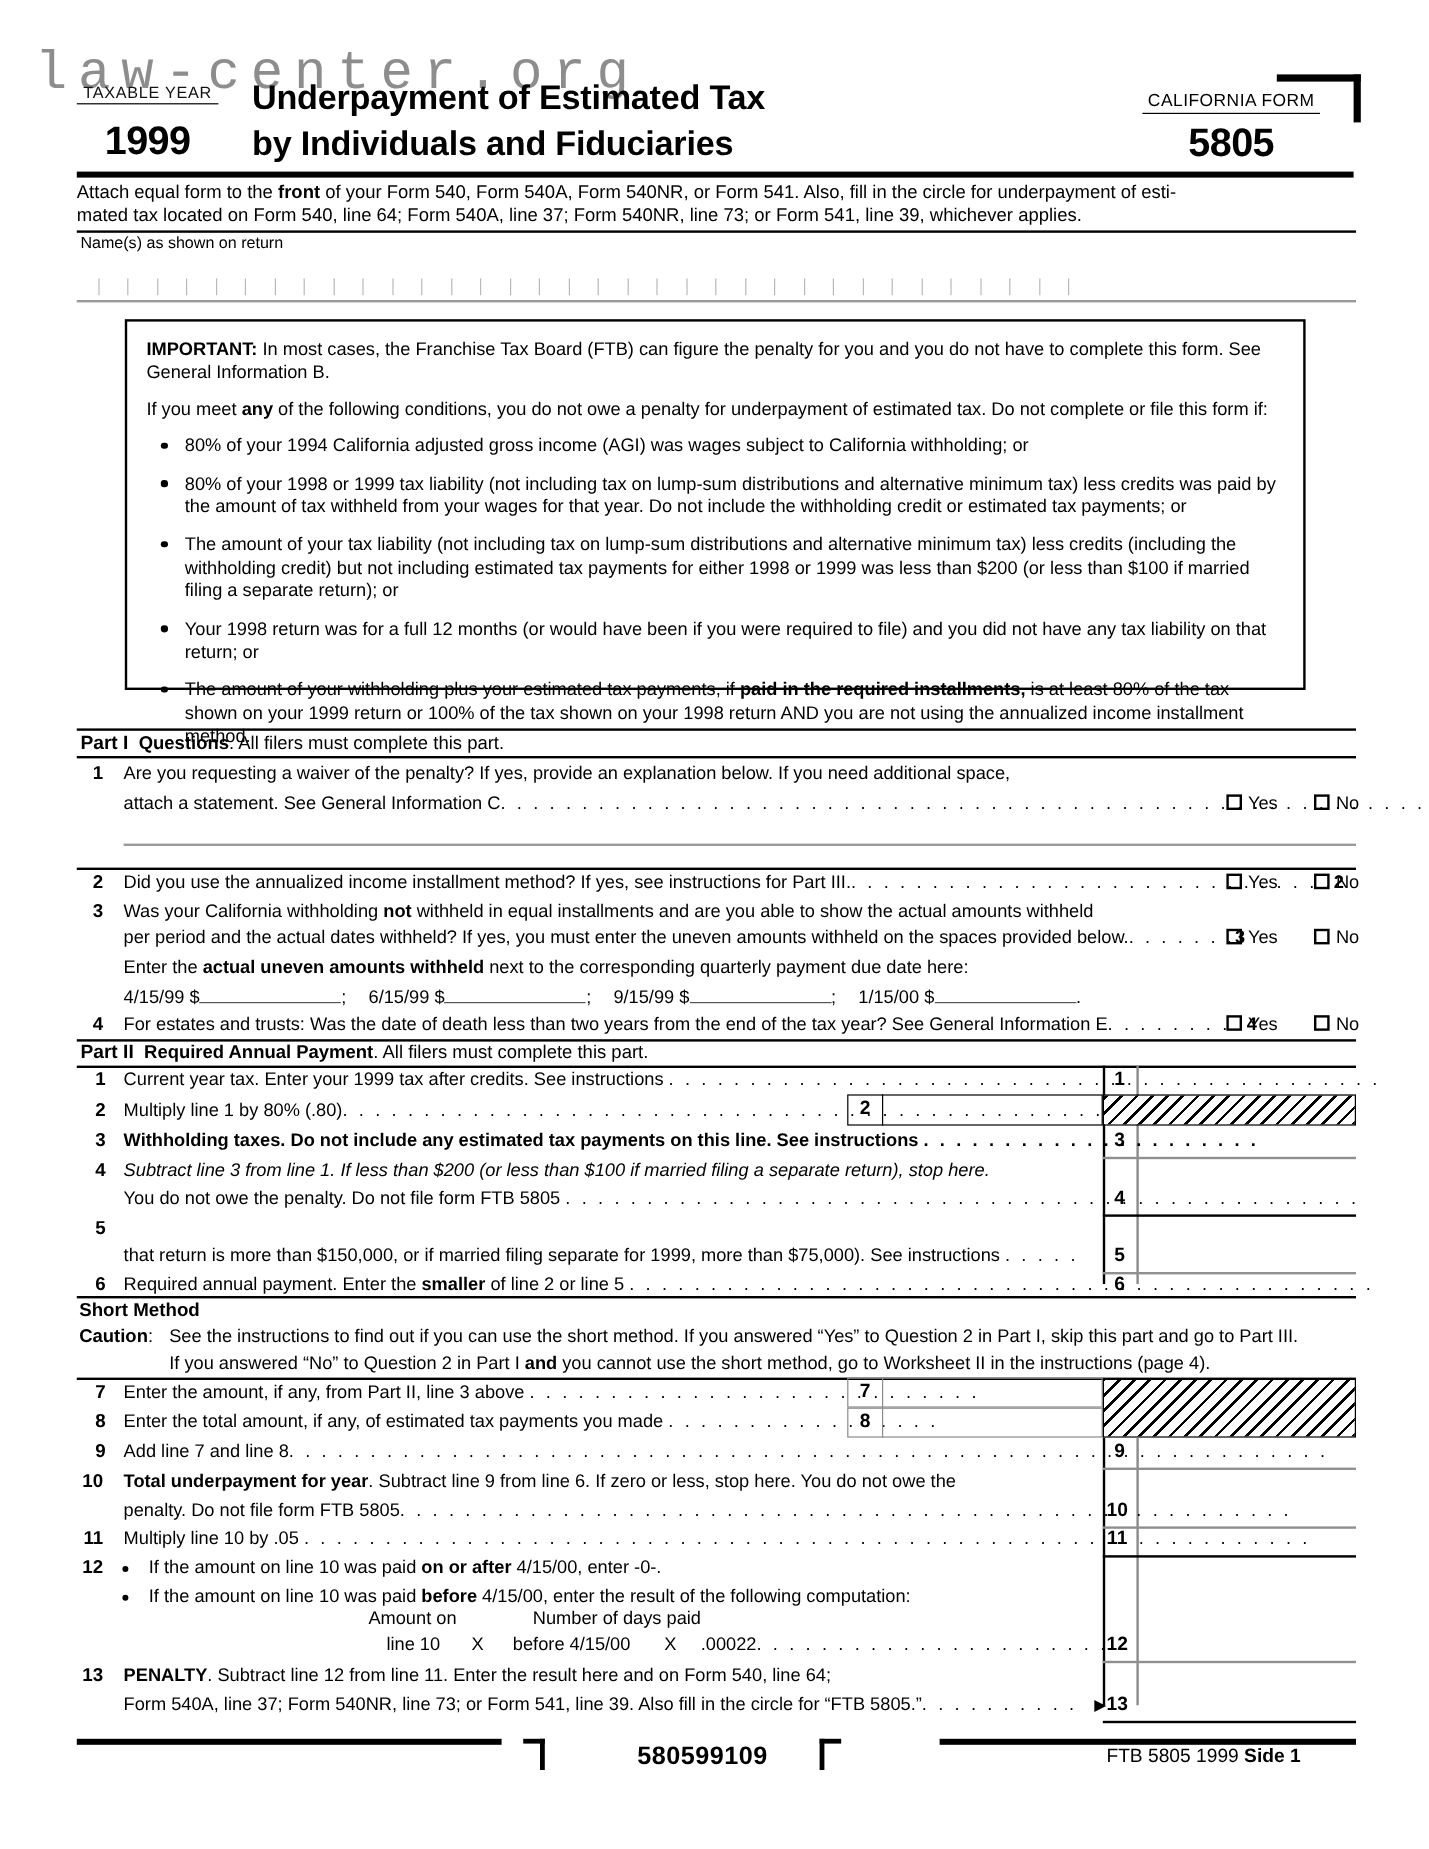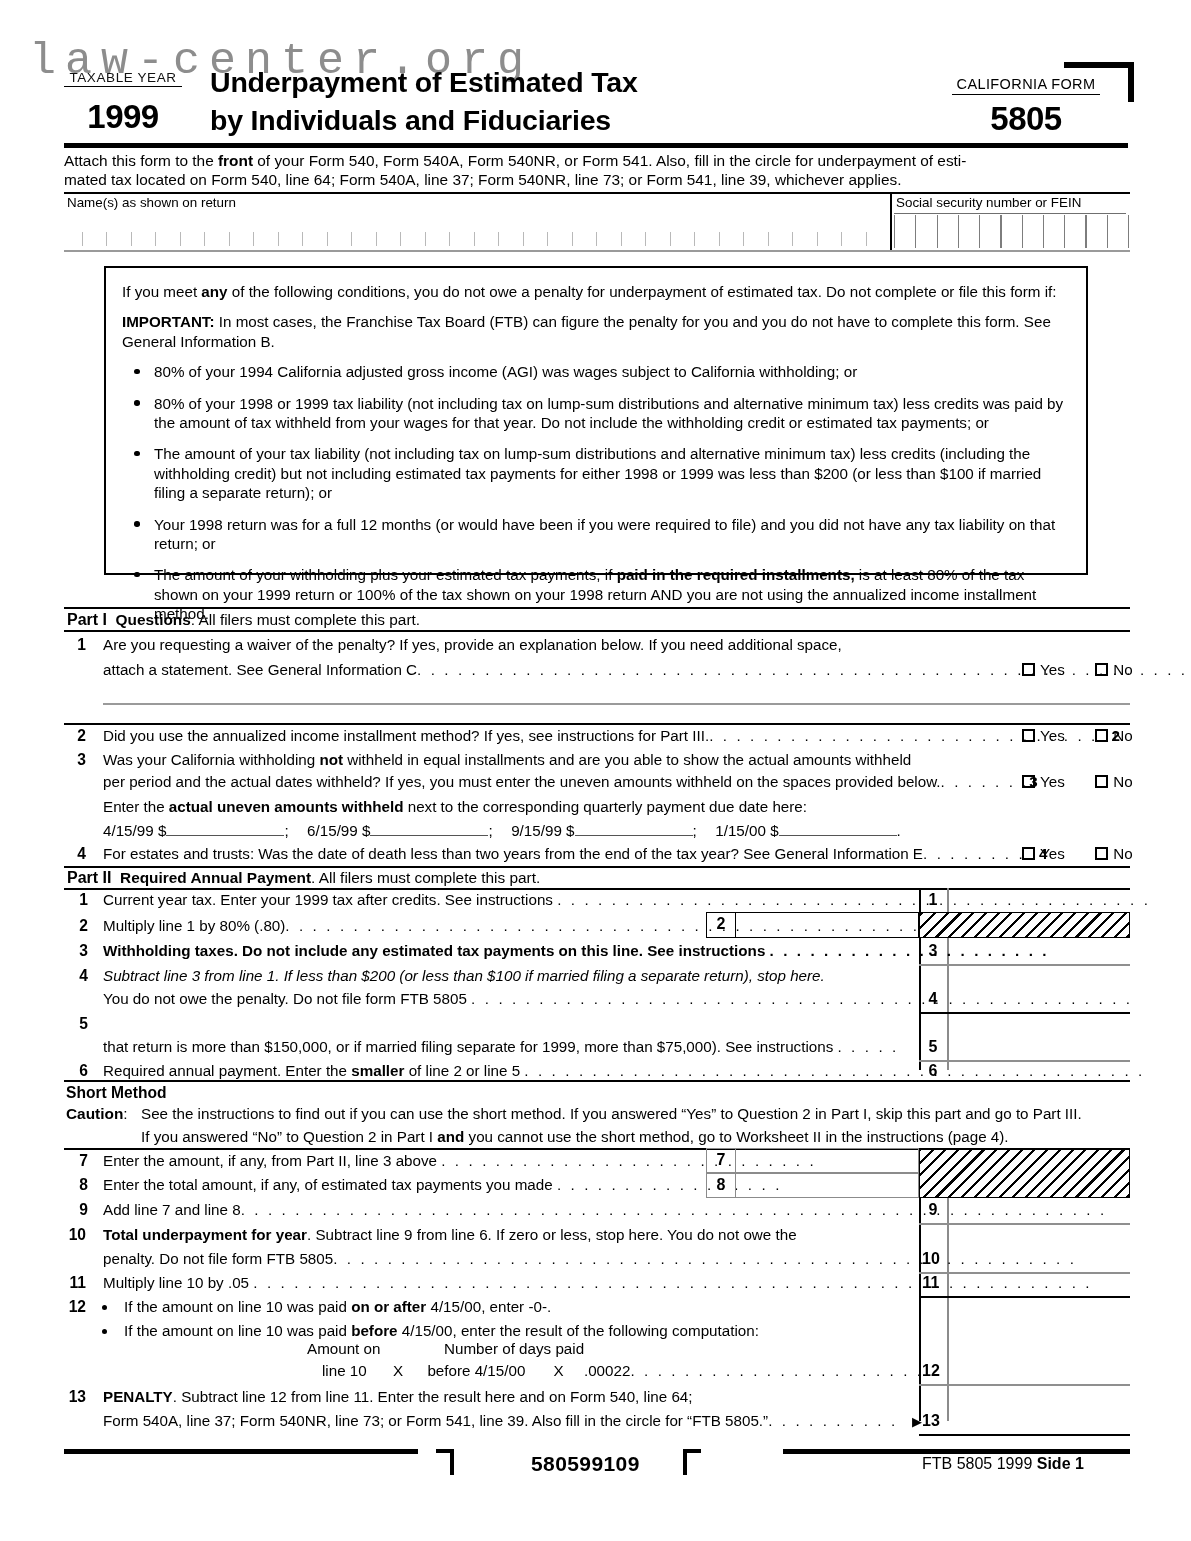--- a/index.html
+++ b/index.html
@@ -129,21 +129,21 @@
     <div class="year">1999</div>
     <div class="title1">Underpayment of Estimated Tax</div>
     <div class="title2">by Individuals and Fiduciaries</div>
     <div class="ca-corner"></div>
     <div class="ca-form-label">CALIFORNIA FORM</div>
     <div class="form-no">5805</div>
   </div>
   <div class="rule-thick"></div>
 
   <div class="attach">
-    <span>Attach this form to the </span><b>front</b><span> of your Form 540, Form 540A, Form 540NR, or Form 541. Also, fill in the circle for underpayment of esti-</span><br>
+    <span>Attach equal form to the </span><b>front</b><span> of your Form 540, Form 540A, Form 540NR, or Form 541. Also, fill in the circle for underpayment of esti-</span><br>
     <span>mated tax located on Form 540, line 64; Form 540A, line 37; Form 540NR, line 73; or Form 541, line 39, whichever applies.</span>
   </div>
 
   <div class="rule-thin1"></div>
   <div class="namebox">
     <div class="lbl">Name(s) as shown on return</div>
     <div class="name-ticks" id="name-ticks">
         <i style="left: 0px;"></i>
         <i style="left: 24.4848px;"></i>
         <i style="left: 48.9697px;"></i>
@@ -173,44 +173,26 @@
         <i style="left: 636.606px;"></i>
         <i style="left: 661.091px;"></i>
         <i style="left: 685.576px;"></i>
         <i style="left: 710.061px;"></i>
         <i style="left: 734.545px;"></i>
         <i style="left: 759.03px;"></i>
         <i style="left: 783.515px;"></i>
         <i style="left: 808px;"></i>
       </div>
   </div>
-  <div class="ssnbox">
-    <div class="lbl">Social security number or FEIN</div>
-    <div class="ssn-underline"></div>
-    <div class="ssn-cells" id="ssn-cells">
-        <i style="left: 0px;"></i>
-        <i style="left: 21.2727px;"></i>
-        <i style="left: 42.5455px;"></i>
-        <i style="left: 63.8182px;"></i>
-        <i style="left: 85.0909px;"></i>
-        <i style="left: 106.364px;"></i>
-        <i style="left: 127.636px;"></i>
-        <i style="left: 148.909px;"></i>
-        <i style="left: 170.182px;"></i>
-        <i style="left: 191.455px;"></i>
-        <i style="left: 212.727px;"></i>
-        <i style="left: 234px;"></i>
-      </div>
-  </div>
   <div class="rule-thin2"></div>
 
   <div class="impbox">
     <div class="inner">
+      <p><b>IMPORTANT:</b><span> In most cases, the Franchise Tax Board (FTB) can figure the penalty for you and you do not have to complete this form. See General Information B.</span></p>
       <p><span>If you meet </span><b>any</b><span> of the following conditions, you do not owe a penalty for underpayment of estimated tax. Do not complete or file this form if:</span></p>
-      <p><b>IMPORTANT:</b><span> In most cases, the Franchise Tax Board (FTB) can figure the penalty for you and you do not have to complete this form. See General Information B.</span></p>
       <div id="imp-bullets">
           <div class="bl"><span class="dot"></span><span>80% of your 1994 California adjusted gross income (AGI) was wages subject to California withholding; or</span></div>
           <div class="bl"><span class="dot"></span><span>80% of your 1998 or 1999 tax liability (not including tax on lump-sum distributions and alternative minimum tax) less credits was paid by the amount of tax withheld from your wages for that year. Do not include the withholding credit or estimated tax payments; or</span></div>
           <div class="bl"><span class="dot"></span><span>The amount of your tax liability (not including tax on lump-sum distributions and alternative minimum tax) less credits (including the withholding credit) but not including estimated tax payments for either 1998 or 1999 was less than $200 (or less than $100 if married filing a separate return); or</span></div>
           <div class="bl"><span class="dot"></span><span>Your 1998 return was for a full 12 months (or would have been if you were required to file) and you did not have any tax liability on that return; or</span></div>
           <div class="bl"><span class="dot"></span><span>The amount of your withholding plus your estimated tax payments, if </span><b>paid in the required installments,</b><span> is at least 80% of the tax shown on your 1999 return or 100% of the tax shown on your 1998 return AND you are not using the annualized income installment method.</span></div>
         </div>
     </div>
   </div>
 

